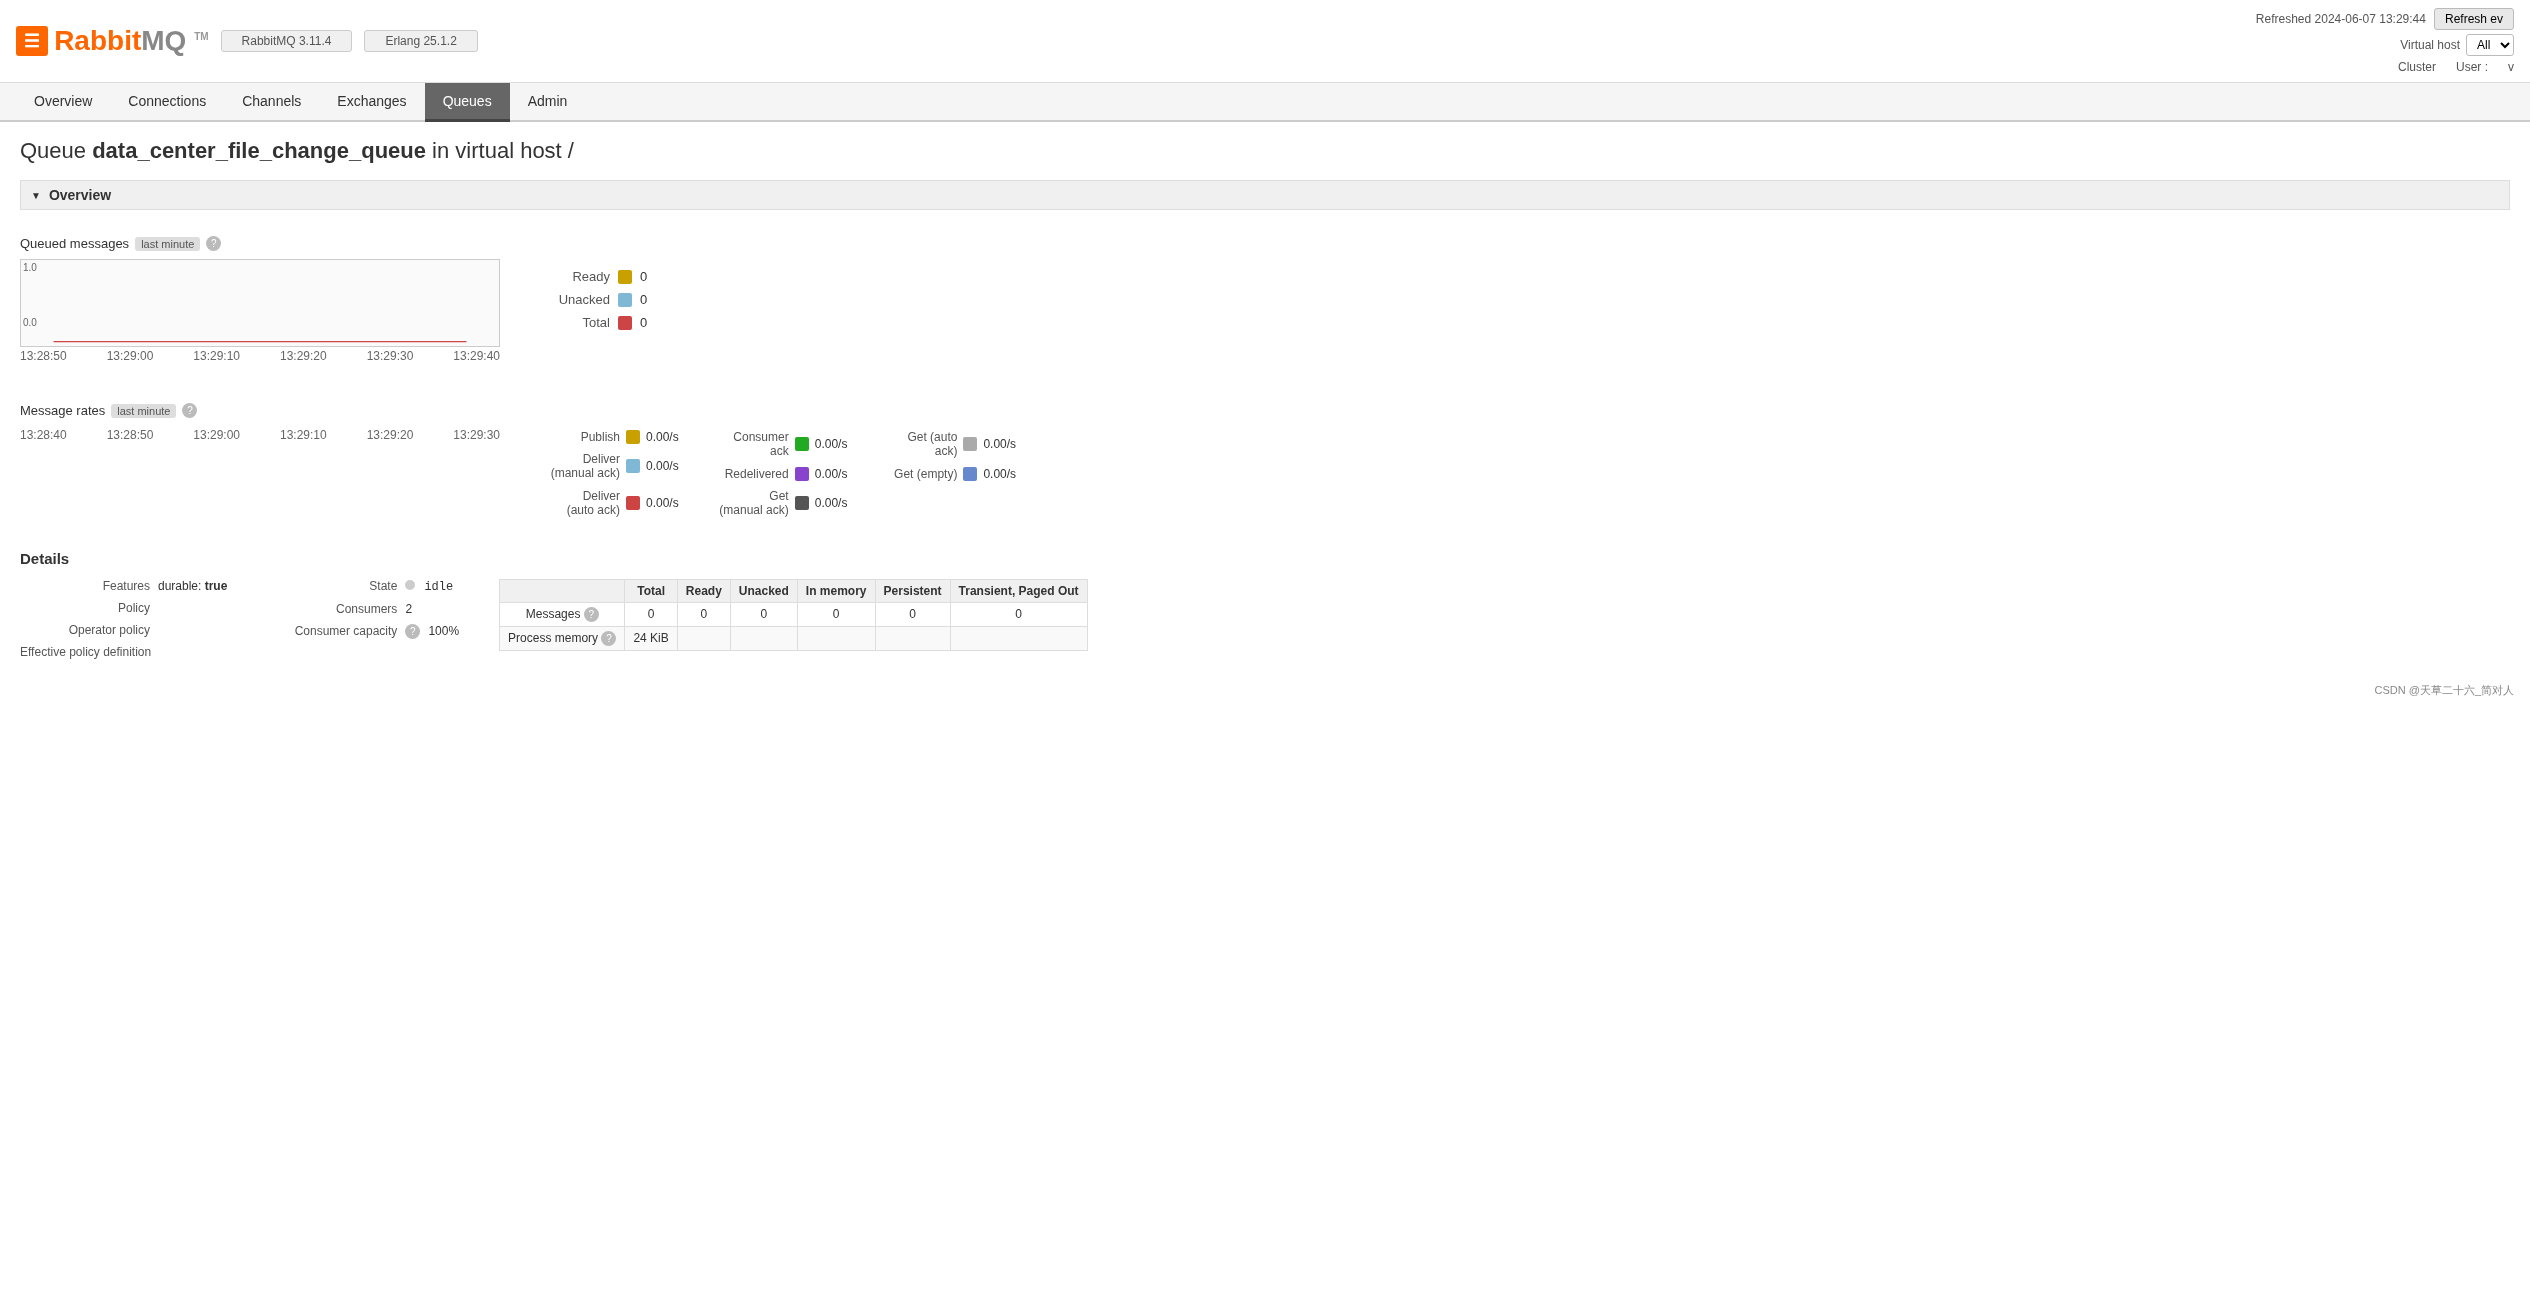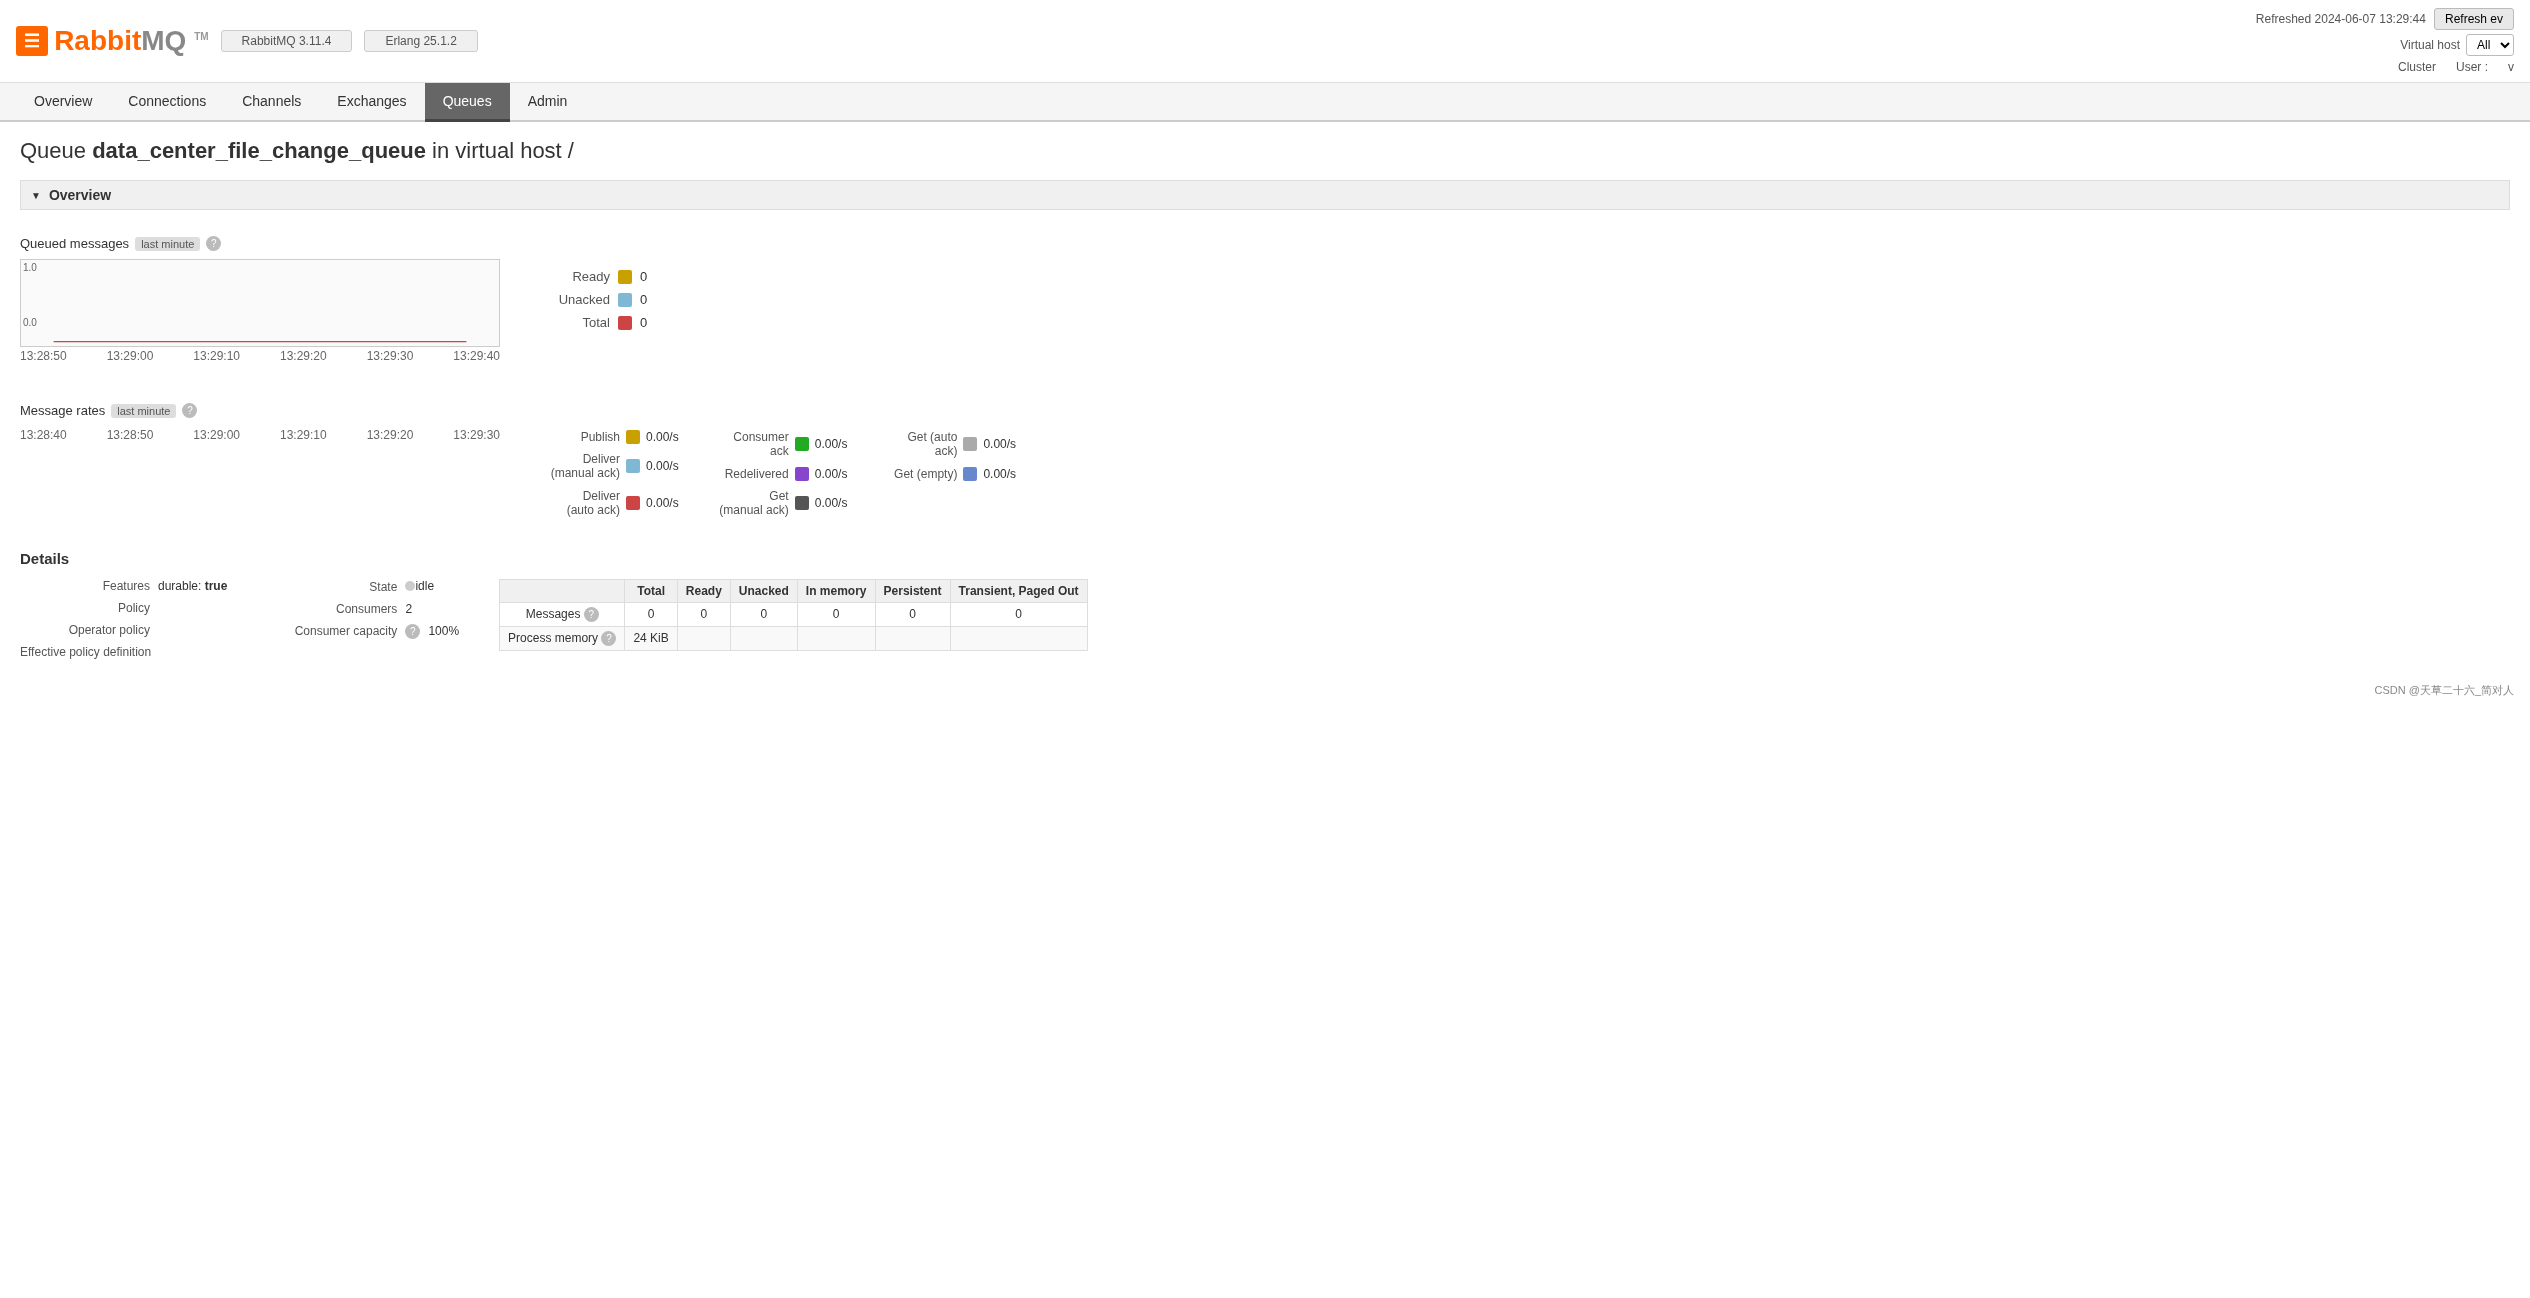--- a/index.html
+++ b/index.html
@@ -144,21 +144,21 @@
     .messages-table th {
       background: #f0f0f0; border: 1px solid #ddd;
       padding: 4px 8px; text-align: center; font-weight: bold;
     }
     .messages-table td {
       border: 1px solid #ddd; padding: 4px 8px; text-align: center;
     }
     .messages-table tr:nth-child(even) td { background: #f9f9f9; }
 
     .state-idle {
-      display: flex; align-items: center; gap: 0;
+      display: flex; gap: 9px; font-family: Liberation Mono, monospace;
     }
     .state-dot { width: 10px; height: 10px; background: #ccc; border-radius: 50%; }
 
     
     .footer { text-align: right; font-size: 11px; color: #888; padding: 8px 16px; }
 
     .chart-container { display: flex; gap: 40px; align-items: flex-start; }
     .chart-with-xaxis { display: flex; flex-direction: column; }
   </style>
 </head>

